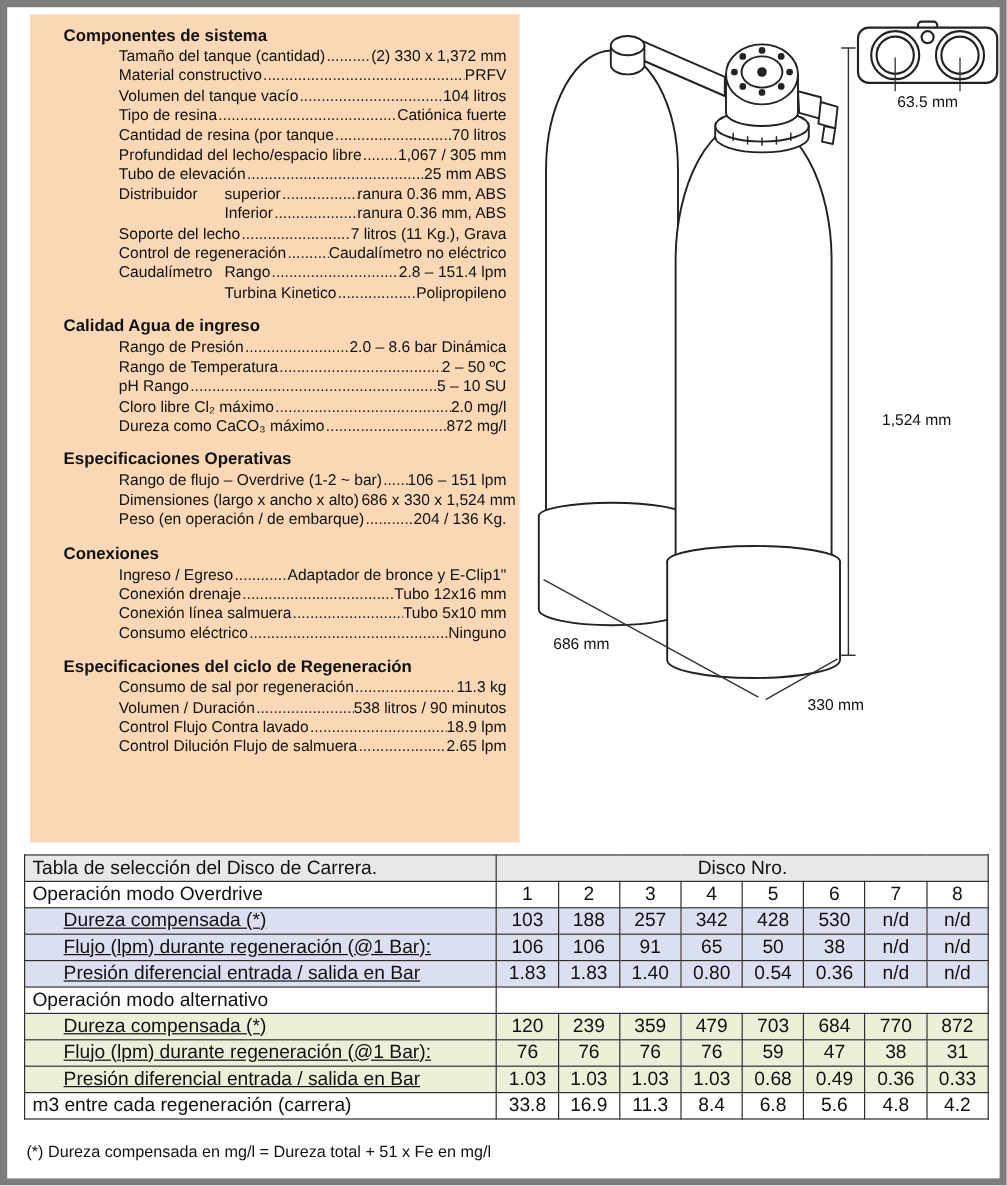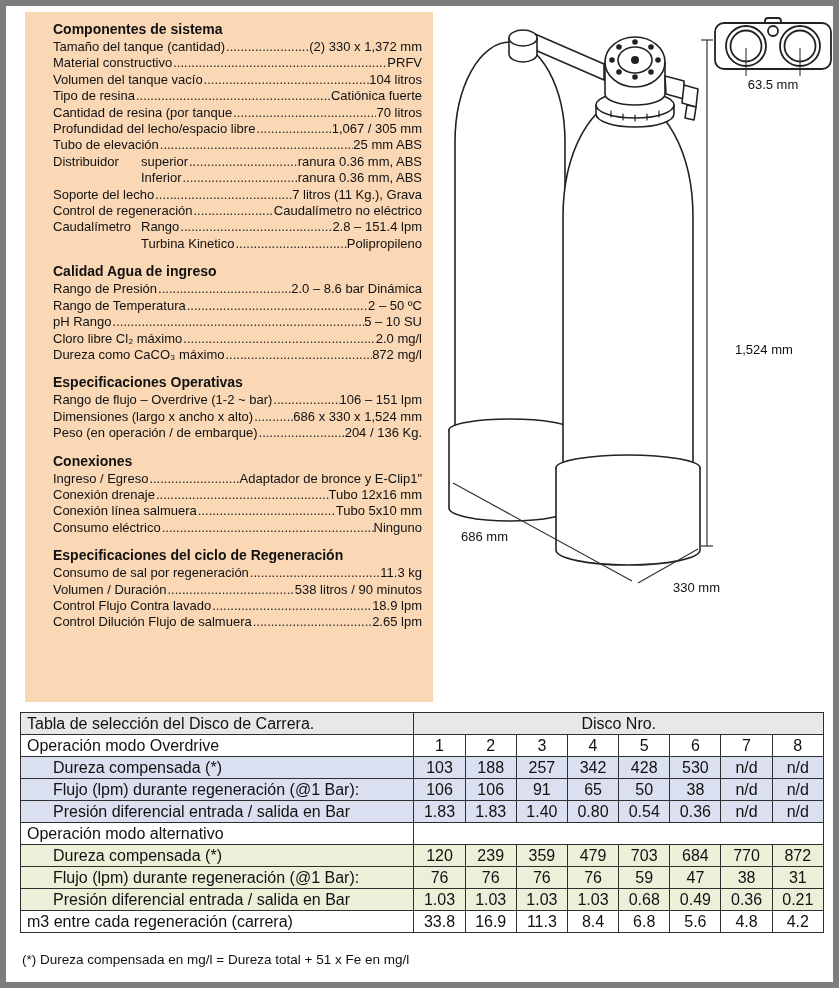--- a/index.html
+++ b/index.html
@@ -8,38 +8,38 @@
     position:relative; width:839px; height:988px; box-sizing:border-box;
     border:6px solid #7d7d7d; background:#fff; overflow:hidden;
   }
   
   .spec-panel {
     position:absolute; left:19px; top:6px; width:408px; height:690px;
     box-sizing:border-box; padding:6px 11px 6px 28px; background:#fad7b5;
   }
   .section-title { font-weight:bold; font-size:14px; margin:11px 0 2px 0; }
   .spec-section:first-child .section-title { margin-top:3px; }
-  .spec-row { display:flex; align-items:baseline; font-size:13px; line-height:16.4px; }
+  .spec-row { display:flex; align-items:baseline; font-size:13px; line-height:16.4px;margin-left:46px; }
   .spec-row .prefix { flex:none; width:88px; }
   .spec-row .label  { flex:none; white-space:nowrap; }
   .spec-row .value  { flex:none; white-space:nowrap; }
   .leader { flex:1 1 0; overflow:hidden; white-space:nowrap; color:#222; padding:0 1px; }
   .leader::after { content:"......................................................................................................................."; }
   
   .diagram { position:absolute; left:429px; top:4px; }
   svg text { font-family:"Liberation Sans","DejaVu Sans",sans-serif; }
   
   .disc-table {
     position:absolute; left:14px; top:706px; width:804px;
     border-collapse:collapse; table-layout:fixed; font-size:16px;
   }
   .disc-table td { border:1px solid #2e2e2e; height:21px; padding:0 6px; overflow:hidden; white-space:nowrap; }
   .disc-table td.num { text-align:center; padding:0 2px; }
   .disc-table td.center { text-align:center; }
-  .disc-table td.indent { padding-left:32px; }
+  .disc-table td.indent { padding-left:32px;text-decoration:underline; }
   .bg-grey  { background:#e8e8e8; }
   .bg-blue  { background:#dbe0f0; }
   .bg-green { background:#edf0d9; }
   
   .footnote { position:absolute; left:16px; top:946px; font-size:13.5px; }
 </style>
 </head>
 <body>
 
 <div class="page">
@@ -375,21 +375,21 @@
         </tr>
         <tr>
           <td class="indent bg-green">Presión diferencial entrada / salida en Bar</td>
           <td class="num bg-green">1.03</td>
           <td class="num bg-green">1.03</td>
           <td class="num bg-green">1.03</td>
           <td class="num bg-green">1.03</td>
           <td class="num bg-green">0.68</td>
           <td class="num bg-green">0.49</td>
           <td class="num bg-green">0.36</td>
-          <td class="num bg-green">0.21</td>
+          <td class="num bg-green">0.33</td>
         </tr>
         <tr>
           <td>m3 entre cada regeneración (carrera)</td>
           <td class="num">33.8</td>
           <td class="num">16.9</td>
           <td class="num">11.3</td>
           <td class="num">8.4</td>
           <td class="num">6.8</td>
           <td class="num">5.6</td>
           <td class="num">4.8</td>

